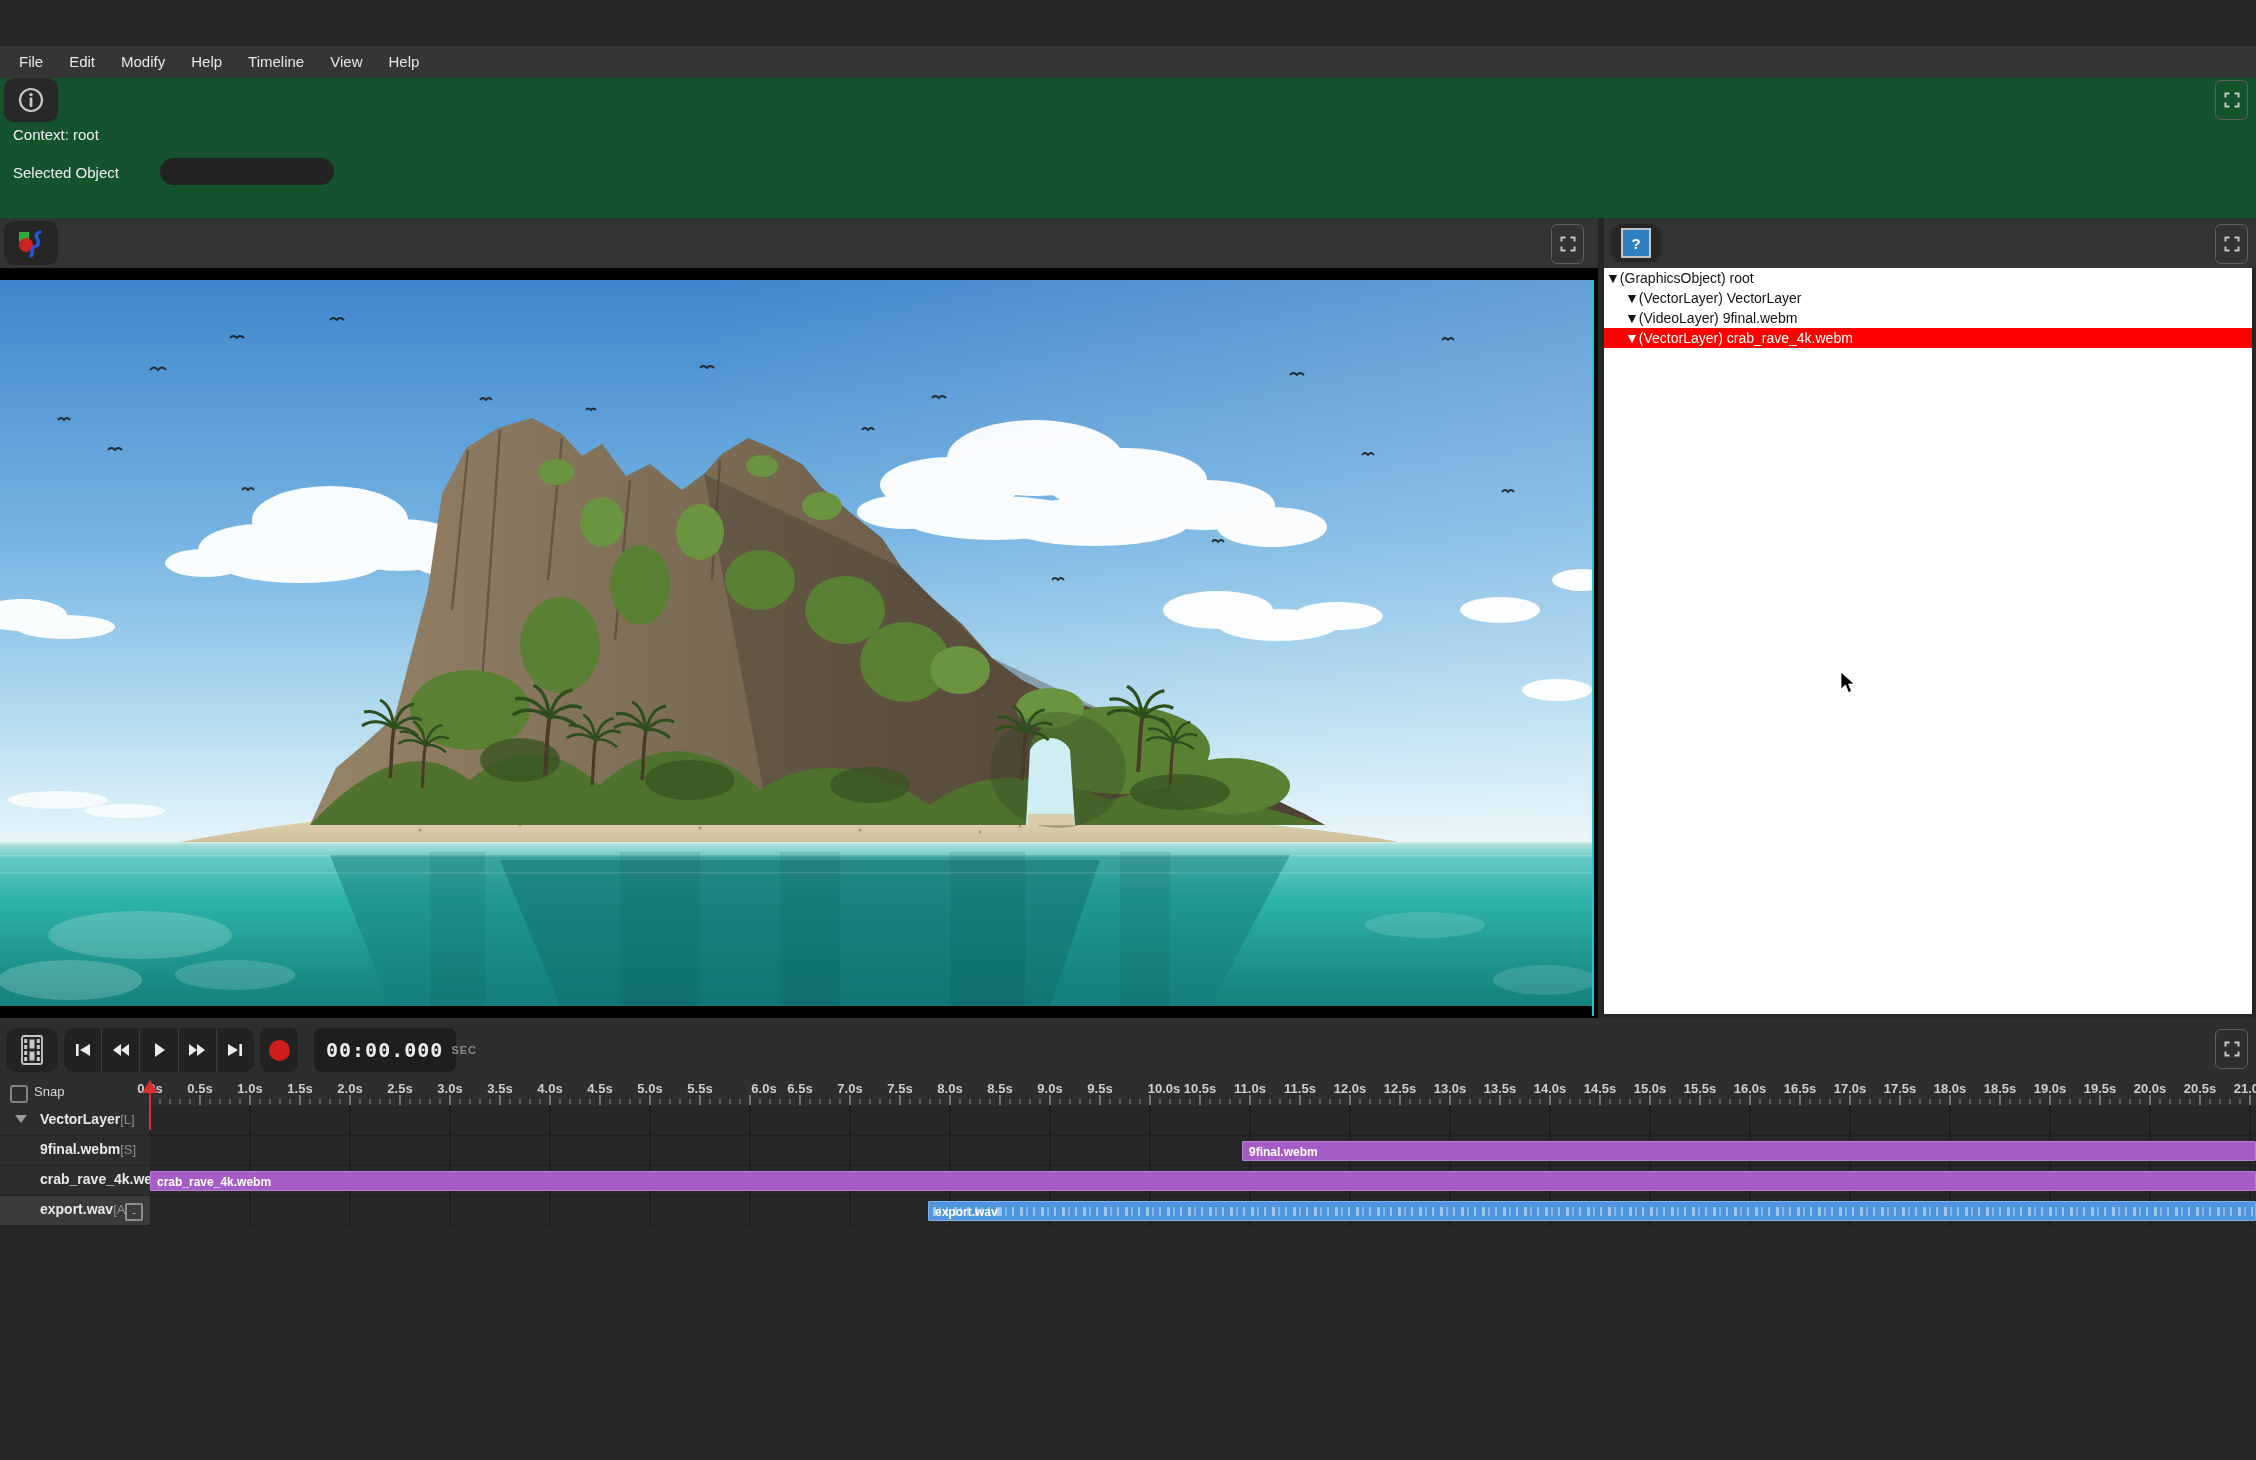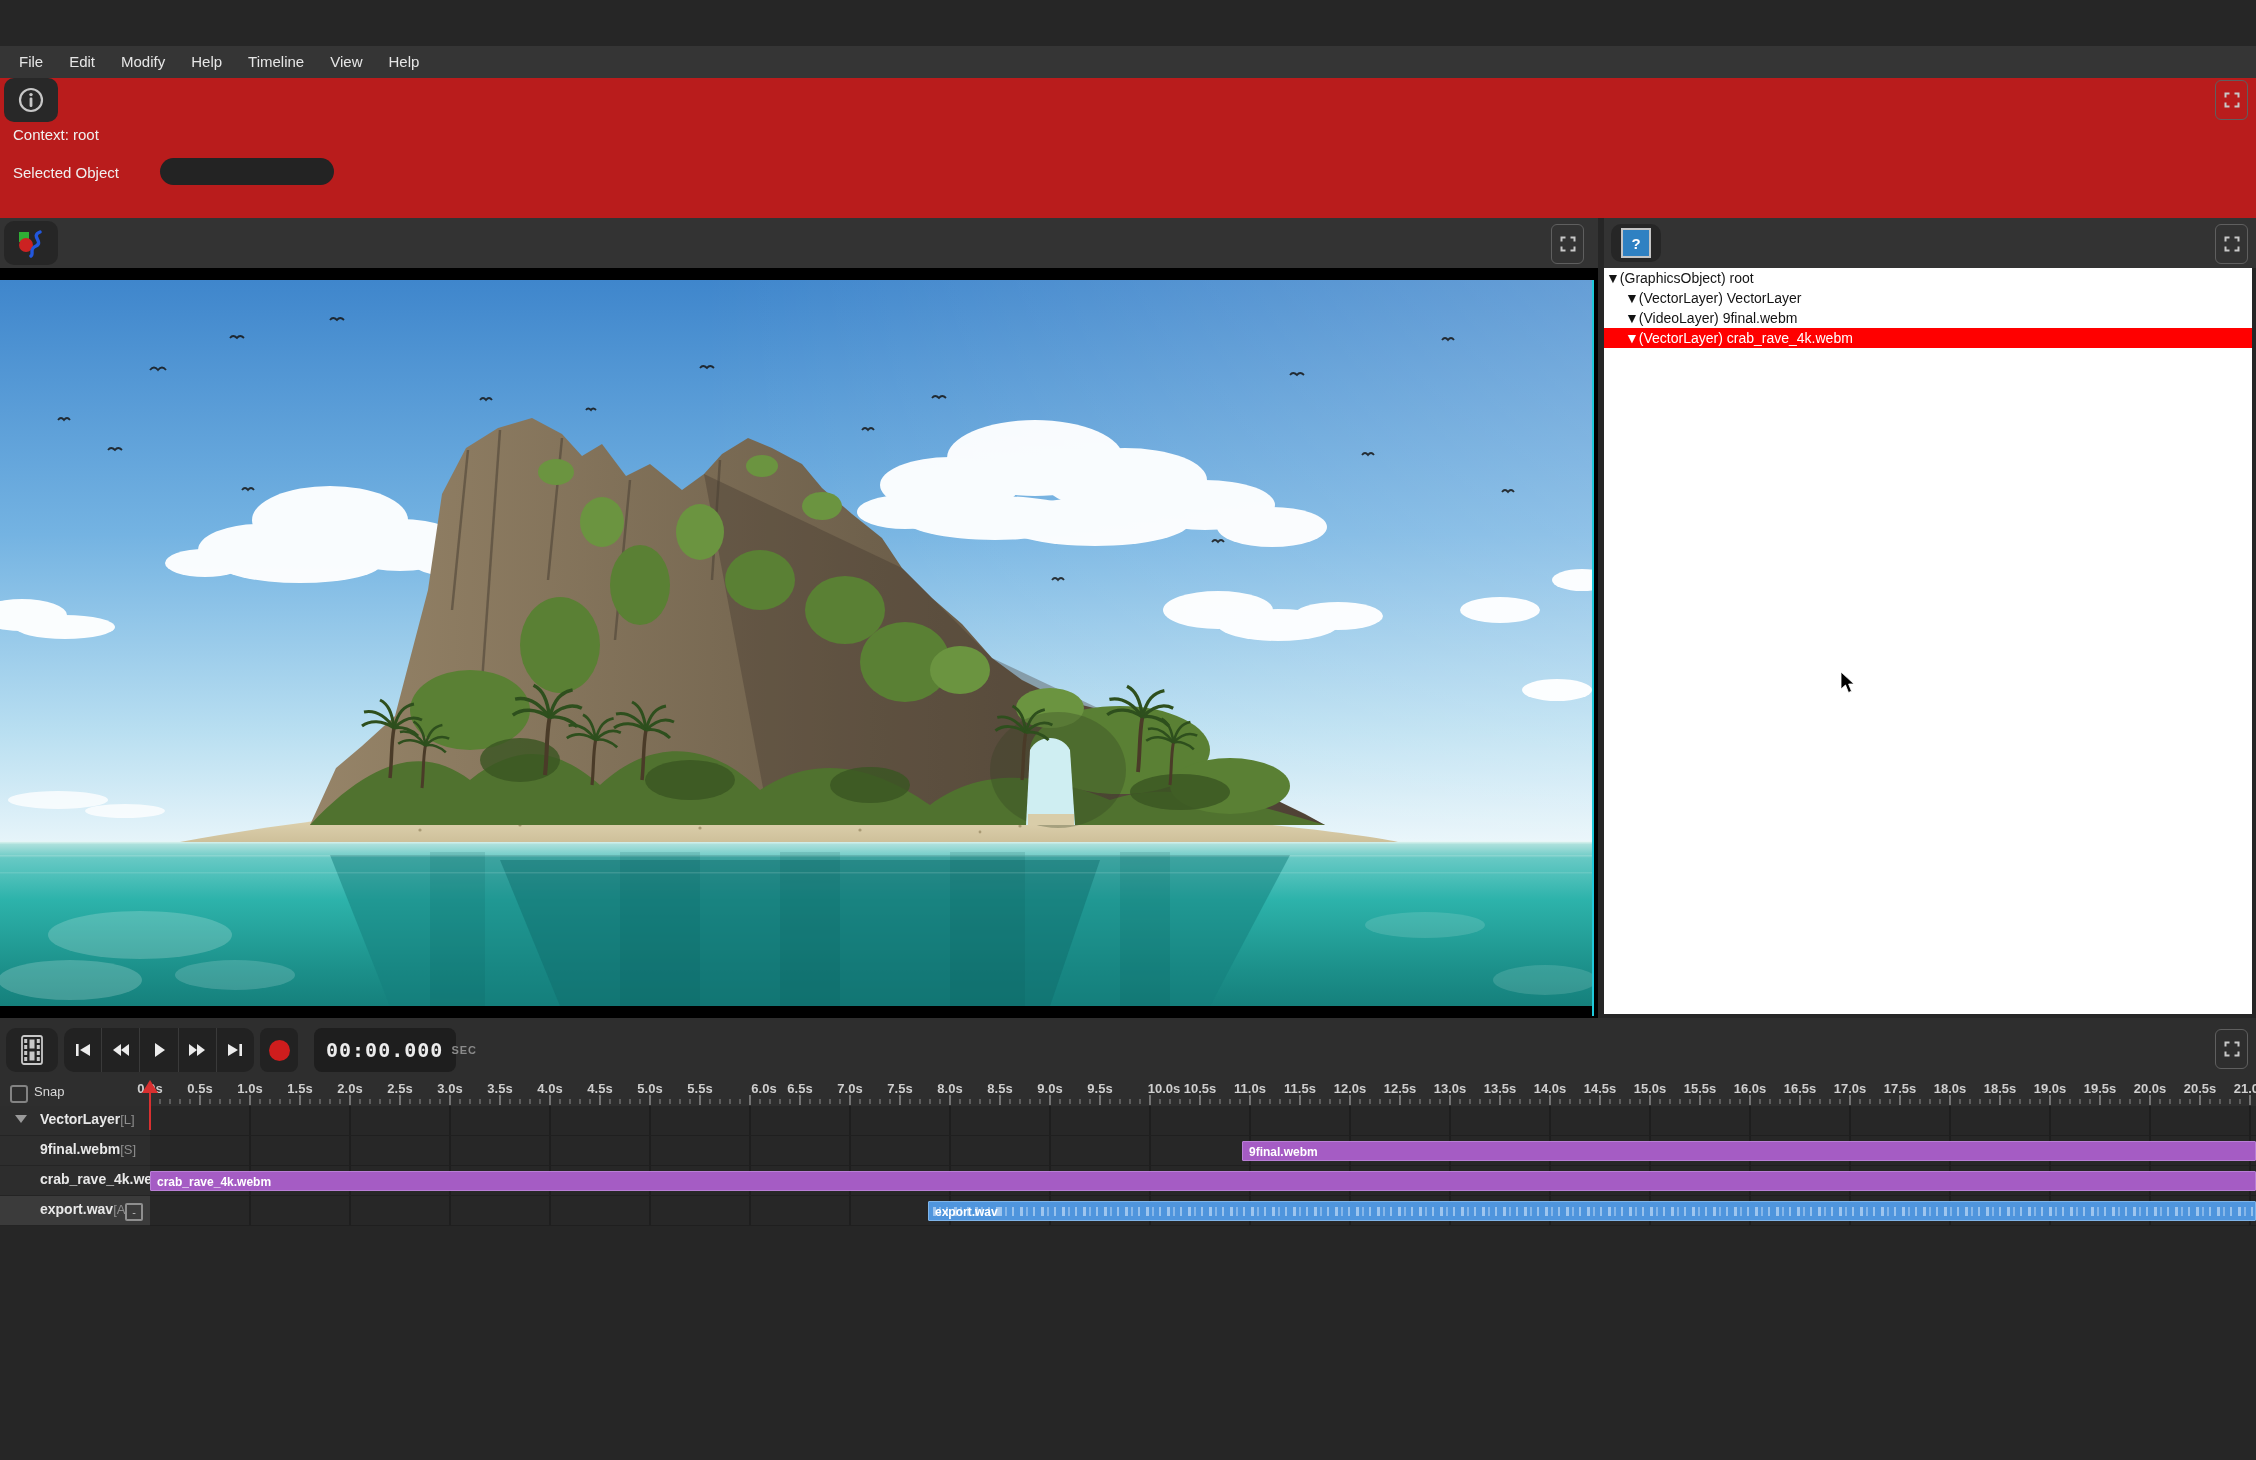--- a/index.html
+++ b/index.html
@@ -9,21 +9,21 @@
   .titlebar{position:absolute;left:0;top:0;width:2256px;height:46px;background:#242424;}
   .title{position:absolute;left:0;right:0;top:0;height:46px;line-height:46px;text-align:center;
          color:#f2f2f2;font-size:19px;font-weight:700;}
   .wincontrols{position:absolute;right:12px;top:0;height:46px;display:flex;align-items:center;gap:20px;}
   .wc{width:22px;height:22px;display:flex;align-items:center;justify-content:center;}
   
   .menubar{position:absolute;left:0;top:46px;width:2256px;height:32px;background:#353535;
            display:flex;align-items:center;padding-left:6px;box-sizing:border-box;}
   .menu-item{color:#e6e6e6;font-size:15px;padding:0 13px;line-height:32px;cursor:default;}
   
-  .inspector{position:absolute;left:0;top:78px;width:2256px;height:140px;background:#b91c1c;}
+  .inspector{position:absolute;left:0;top:78px;width:2256px;height:140px;background:#14532d;}
   .sq-btn{position:absolute;background:#282828;border-radius:10px;display:flex;align-items:center;justify-content:center;}
   .fs-btn{position:absolute;width:31px;height:38px;border:1px solid #5f5f5f;border-radius:6px;
           display:flex;align-items:center;justify-content:center;background:transparent;}
   .ctx-label{position:absolute;left:13px;top:48px;color:#f0f0f0;font-size:15px;}
   .selobj-label{position:absolute;left:13px;top:86px;color:#f0f0f0;font-size:15px;}
   .selobj-input{position:absolute;left:160px;top:80px;width:154px;height:27px;background:#232323;
                 border:none;border-radius:14px;color:#ddd;padding:0 10px;font-size:13px;}
   
   .panel-header{position:absolute;left:0;top:0;height:50px;background:#333333;width:100%;}
   

